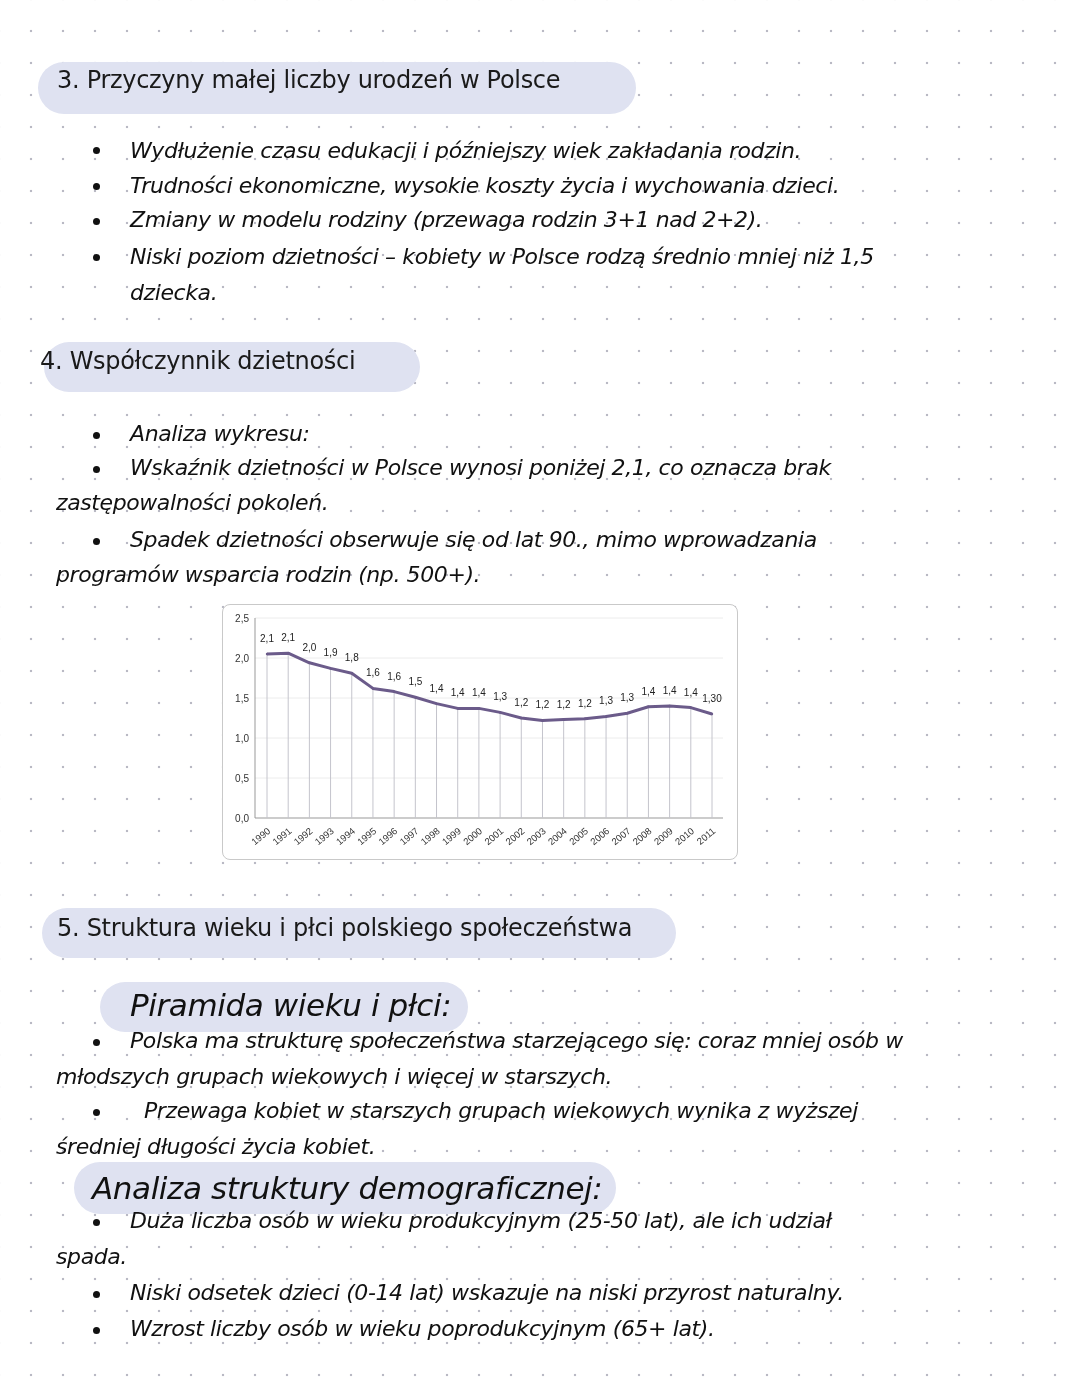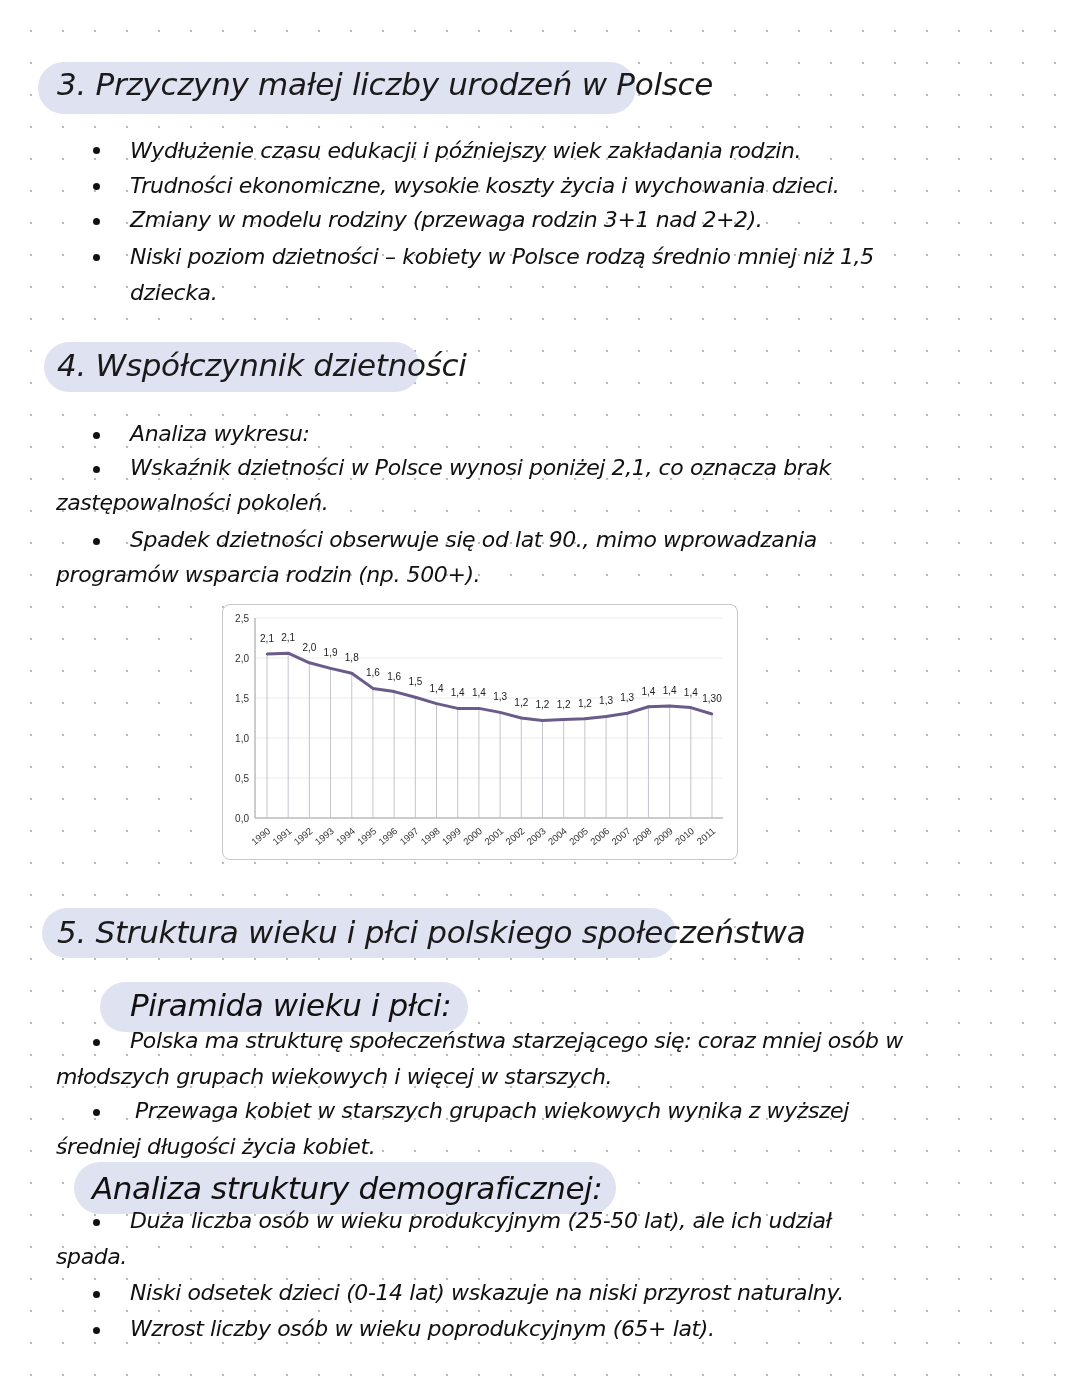--- a/index.html
+++ b/index.html
@@ -9,21 +9,21 @@
     background-image: radial-gradient(circle, #b9b9c4 1.3px, transparent 1.6px);
     background-size: 32px 32px;
     background-position: 47px 47px;
     font-family: "DejaVu Sans", sans-serif;
     color:#111;
   }
   .pill {
     position:absolute; background:#dfe2f1; border-radius:26px;
   }
   .h {
-    position:absolute; font-size:31px; color:#1a1a1a; white-space:nowrap; letter-spacing:-0.3px;font-style:italic;
+    position:absolute; font-size:24px; color:#1a1a1a; white-space:nowrap; letter-spacing:-0.3px;
   }
   .line {
     position:absolute; font-size:22px; color:#111; white-space:nowrap; letter-spacing:-0.4px; font-style:italic;
   }
   .sub { font-size:31px; }
   .bullet {
     position:absolute; width:7px; height:7px; border-radius:50%; background:#111;
   }
   #chart-frame {
     position:absolute; left:222px; top:604px; width:514px; height:254px;
@@ -41,21 +41,21 @@
 <div class="line" style="left:130px;top:138px;">Wydłużenie czasu edukacji i późniejszy wiek zakładania rodzin.</div>
 <div class="bullet" style="left:93px;top:183px;"></div>
 <div class="line" style="left:130px;top:173px;">Trudności ekonomiczne, wysokie koszty życia i wychowania dzieci.</div>
 <div class="bullet" style="left:93px;top:218px;"></div>
 <div class="line" style="left:130px;top:207px;">Zmiany w modelu rodziny (przewaga rodzin 3+1 nad 2+2).</div>
 <div class="bullet" style="left:93px;top:254px;"></div>
 <div class="line" style="left:130px;top:244px;">Niski poziom dzietności – kobiety w Polsce rodzą średnio mniej niż 1,5</div>
 <div class="line" style="left:130px;top:280px;">dziecka.</div>
 
 <div class="pill" style="left:44px;top:342px;width:376px;height:50px;"></div>
-<div class="h" style="left:57px;top:347px;">4. Współczynnik dzietności</div>
+<div class="h" style="left:40px;top:347px;">4. Współczynnik dzietności</div>
 
 <div class="bullet" style="left:93px;top:432px;"></div>
 <div class="line" style="left:130px;top:421px;">Analiza wykresu:</div>
 <div class="bullet" style="left:93px;top:466px;"></div>
 <div class="line" style="left:130px;top:455px;">Wskaźnik dzietności w Polsce wynosi poniżej 2,1, co oznacza brak</div>
 <div class="line" style="left:56px;top:490px;">zastępowalności pokoleń.</div>
 <div class="bullet" style="left:93px;top:538px;"></div>
 <div class="line" style="left:130px;top:527px;">Spadek dzietności obserwuje się od lat 90., mimo wprowadzania</div>
 <div class="line" style="left:56px;top:562px;">programów wsparcia rodzin (np. 500+).</div>
 
@@ -169,21 +169,21 @@
 <div class="pill" style="left:42px;top:908px;width:634px;height:50px;"></div>
 <div class="h" style="left:57px;top:914px;">5. Struktura wieku i płci polskiego społeczeństwa</div>
 
 <div class="pill" style="left:100px;top:982px;width:368px;height:50px;"></div>
 <div class="line sub" style="left:130px;top:987px;">Piramida wieku i płci:</div>
 
 <div class="bullet" style="left:93px;top:1039px;"></div>
 <div class="line" style="left:130px;top:1028px;">Polska ma strukturę społeczeństwa starzejącego się: coraz mniej osób w</div>
 <div class="line" style="left:56px;top:1064px;">młodszych grupach wiekowych i więcej w starszych.</div>
 <div class="bullet" style="left:93px;top:1109px;"></div>
-<div class="line" style="left:135px;top:1098px;">Przewaga kobiet w starszych grupach wiekowych wynika z wyższej</div>
+<div class="line" style="left:144px;top:1098px;">Przewaga kobiet w starszych grupach wiekowych wynika z wyższej</div>
 <div class="line" style="left:56px;top:1134px;">średniej długości życia kobiet.</div>
 
 <div class="pill" style="left:74px;top:1162px;width:542px;height:52px;"></div>
 <div class="line sub" style="left:92px;top:1170px;">Analiza struktury demograficznej:</div>
 
 <div class="bullet" style="left:93px;top:1219px;"></div>
 <div class="line" style="left:130px;top:1208px;">Duża liczba osób w wieku produkcyjnym (25-50 lat), ale ich udział</div>
 <div class="line" style="left:56px;top:1244px;">spada.</div>
 <div class="bullet" style="left:93px;top:1291px;"></div>
 <div class="line" style="left:130px;top:1280px;">Niski odsetek dzieci (0-14 lat) wskazuje na niski przyrost naturalny.</div>

